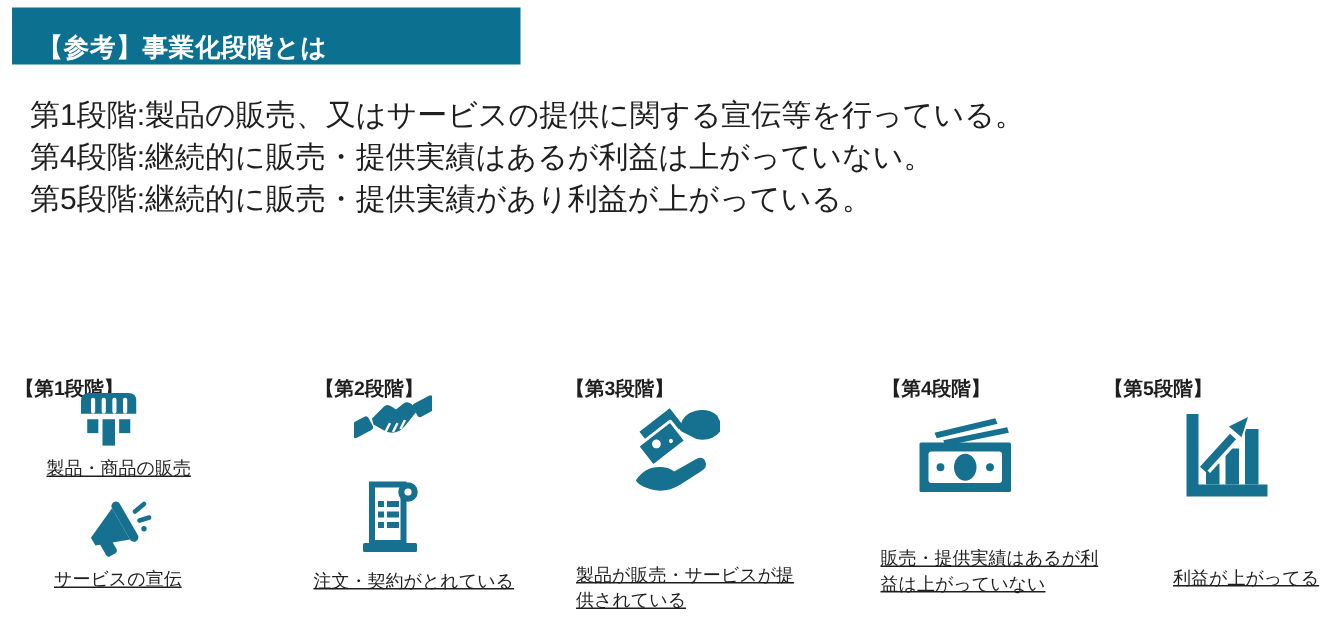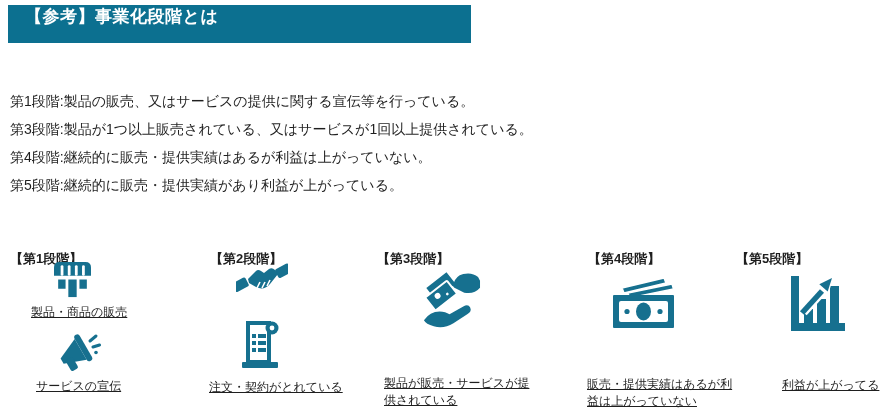--- a/index.html
+++ b/index.html
@@ -8,29 +8,29 @@
     --text:#1F1F1F;
     --bg:#FFFFFF;
   }
   html,body{margin:0;padding:0;background:#fff;}
   .page{
     position:relative;width:892px;height:418px;background:var(--bg);
     font-family:"Liberation Sans","DejaVu Sans",sans-serif;color:var(--text);
     overflow:hidden;
   }
   .title-bar{
-    position:absolute;left:8px;top:5px;width:463px;height:38px;
-    background:var(--accent);display:flex;align-items:flex-start;
+    position:absolute;left:8px;top:5px;width:339px;height:38px;
+    background:var(--accent);display:flex;align-items:flex-end;
   }
   .title-bar .title{
     color:#fff;font-weight:bold;font-size:17px;padding-left:17px;letter-spacing:.5px;
   }
   .descriptions{
-    position:absolute;left:10px;top:63px;width:860px;
-    font-size:14px;line-height:28px;white-space:nowrap;margin-top:24px;
+    position:absolute;left:20px;top:63px;width:860px;
+    font-size:20px;line-height:28px;white-space:nowrap;
   }
   .stage-label{
     position:absolute;top:230px;font-size:13px;font-weight:bold;white-space:nowrap;margin-top:20px;
   }
   .icon{position:absolute;color:var(--icon);}
   .icon svg{display:block;width:100%;height:100%;}
   .caption{
     position:absolute;font-size:12px;line-height:17px;white-space:nowrap;text-decoration:underline;
   }
   .caption.wrap{white-space:normal;width:150px;}
@@ -39,21 +39,20 @@
 <body>
 
 <div class="page">
 
   <div class="title-bar">
     <span class="title">【参考】事業化段階とは</span>
   </div>
 
   <div class="descriptions">
     <div>第1段階:製品の販売、又はサービスの提供に関する宣伝等を行っている。</div>
-    <div>第3段階:製品が1つ以上販売されている、又はサービスが1回以上提供されている。</div>
     <div>第4段階:継続的に販売・提供実績はあるが利益は上がっていない。</div>
     <div>第5段階:継続的に販売・提供実績があり利益が上がっている。</div>
   </div>
 
   <div class="stage-label" style="left:10px">【第1段階】</div>
   <div class="stage-label" style="left:210px">【第2段階】</div>
   <div class="stage-label" style="left:377px">【第3段階】</div>
   <div class="stage-label" style="left:588px">【第4段階】</div>
   <div class="stage-label" style="left:736px">【第5段階】</div>
 
@@ -128,21 +127,21 @@
     <svg viewBox="0 0 68 56" fill="currentColor">
       <polygon points="12,12 54,2 56,7 14,17" stroke="#fff" stroke-width="1.5"></polygon>
       <polygon points="18,17 62,8 63.5,13 19.5,22" stroke="#fff" stroke-width="1.5"></polygon>
       <rect x="3" y="19" width="61" height="33" rx="1"></rect>
       <rect x="9" y="25" width="49" height="21" rx="2" fill="#fff"></rect>
       <ellipse cx="33.5" cy="35.5" rx="7.5" ry="9"></ellipse>
       <circle cx="17" cy="35.5" r="2.6"></circle>
       <circle cx="50" cy="35.5" r="2.6"></circle>
     </svg>
   </div>
-  <div class="caption wrap" style="left:587px;top:376px">販売・提供実績はあるが利益は上がっていない</div>
+  <div class="caption wrap" style="left:587px;top:364px">販売・提供実績はあるが利益は上がっていない</div>
 
   <div class="icon" style="left:789px;top:274px;width:58px;height:60px">
     <svg viewBox="0 0 58 60" fill="currentColor">
       <path d="M2 2 H10 V49 H56 V57 H2 Z"></path>
       <rect x="15" y="35" width="9" height="14"></rect>
       <rect x="28" y="25" width="9" height="24"></rect>
       <rect x="41" y="12" width="9" height="37"></rect>
       <path d="M14 38 L34 16" stroke="#fff" stroke-width="10" fill="none"></path>
       <path d="M13 39 L33 17" stroke="currentColor" stroke-width="5.5" fill="none"></path>
       <polygon points="43,4 38.7,17.5 30.3,10.3" stroke="#fff" stroke-width="2.5"></polygon>

